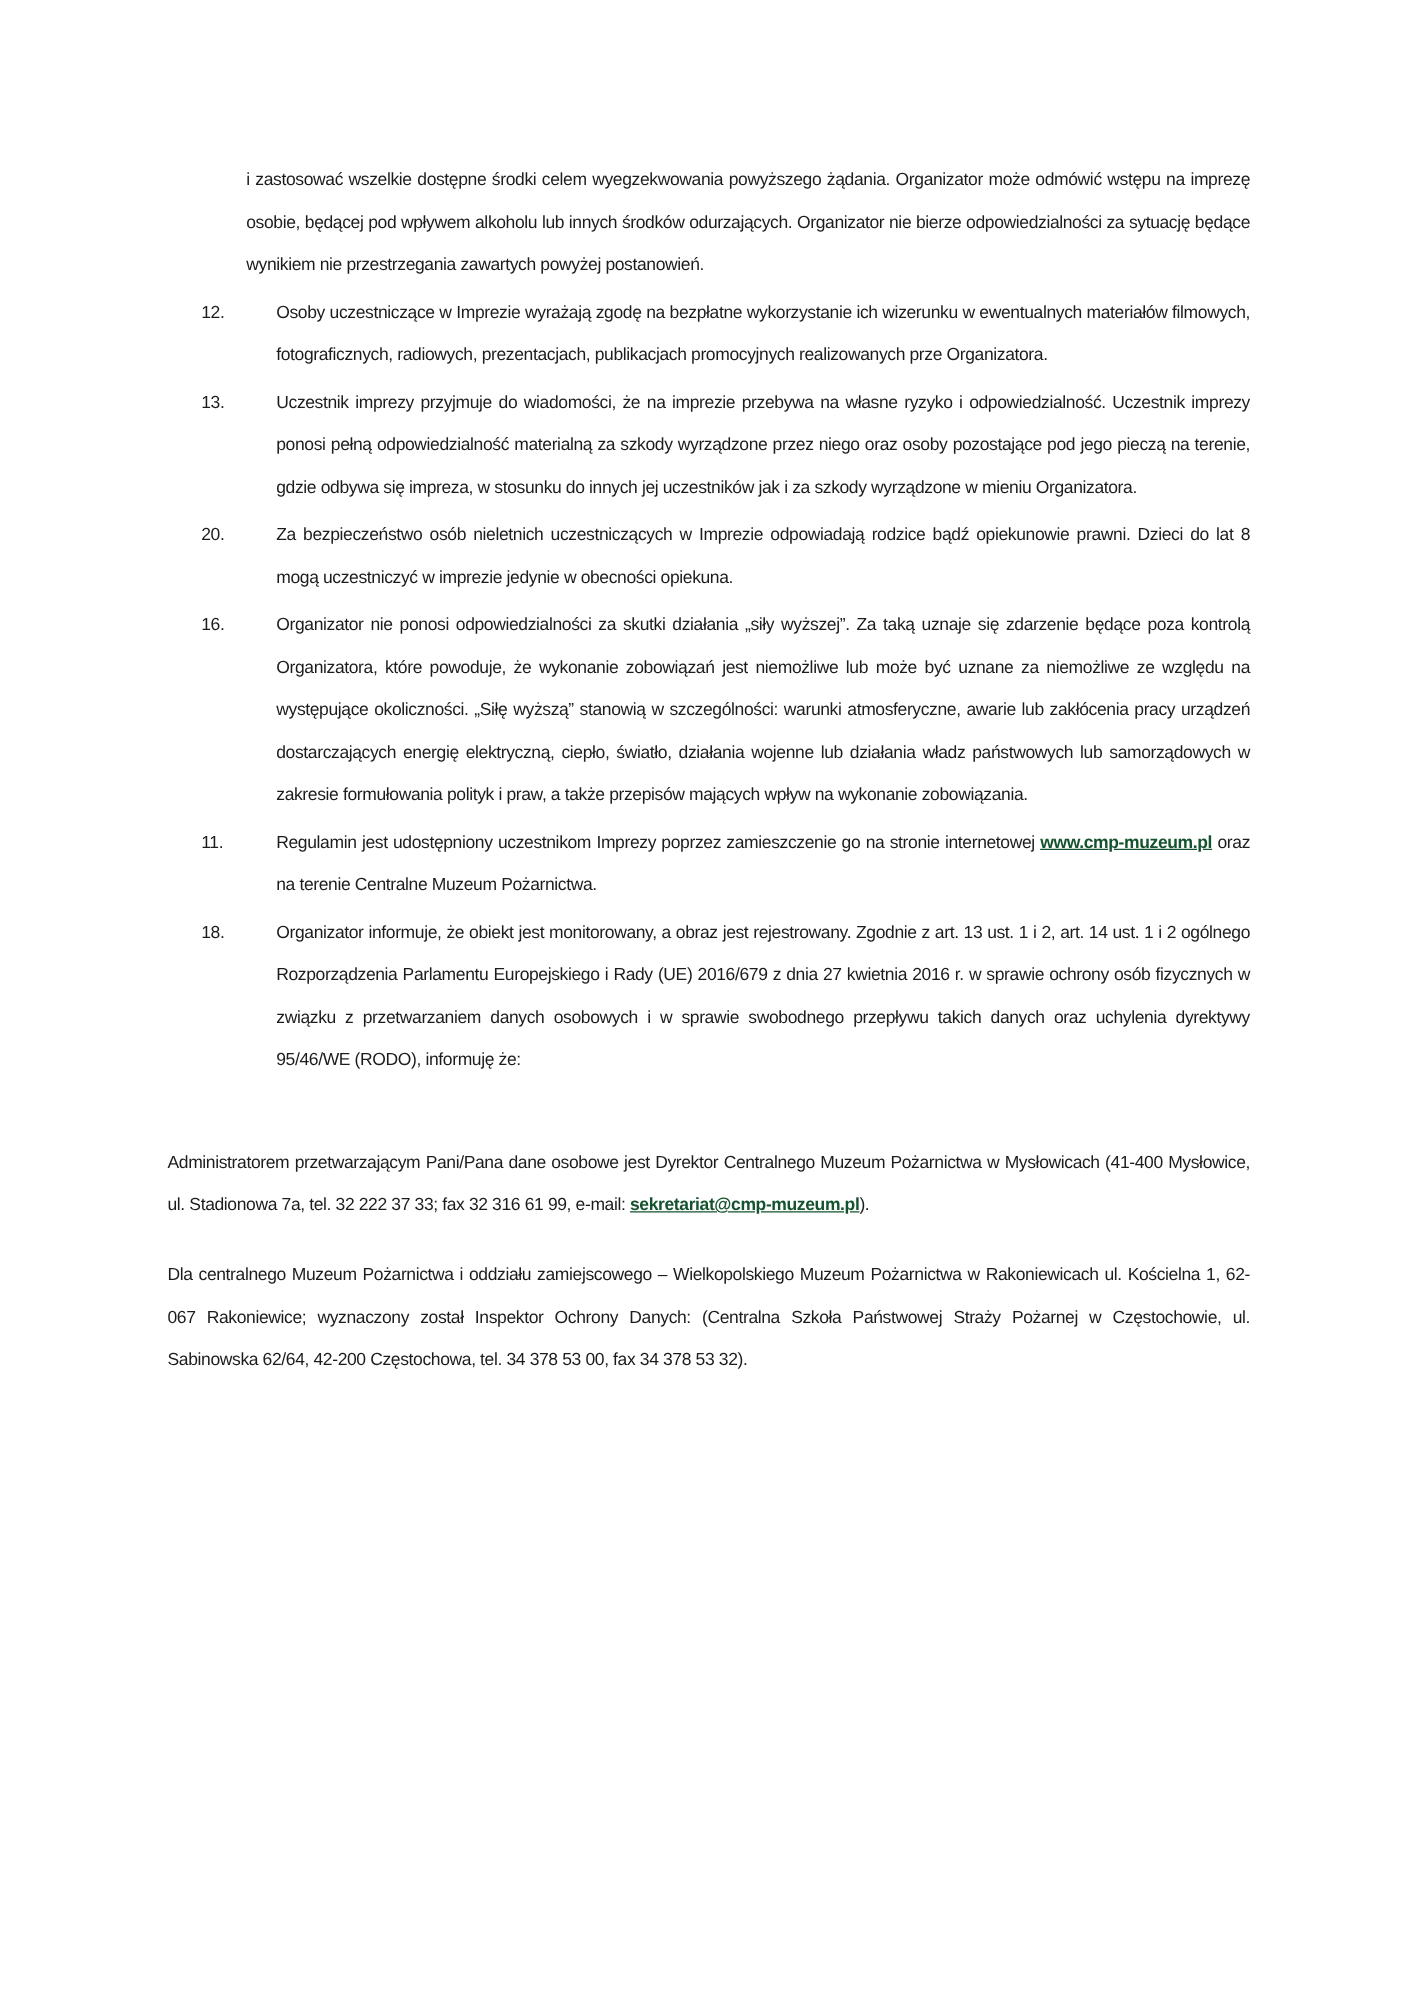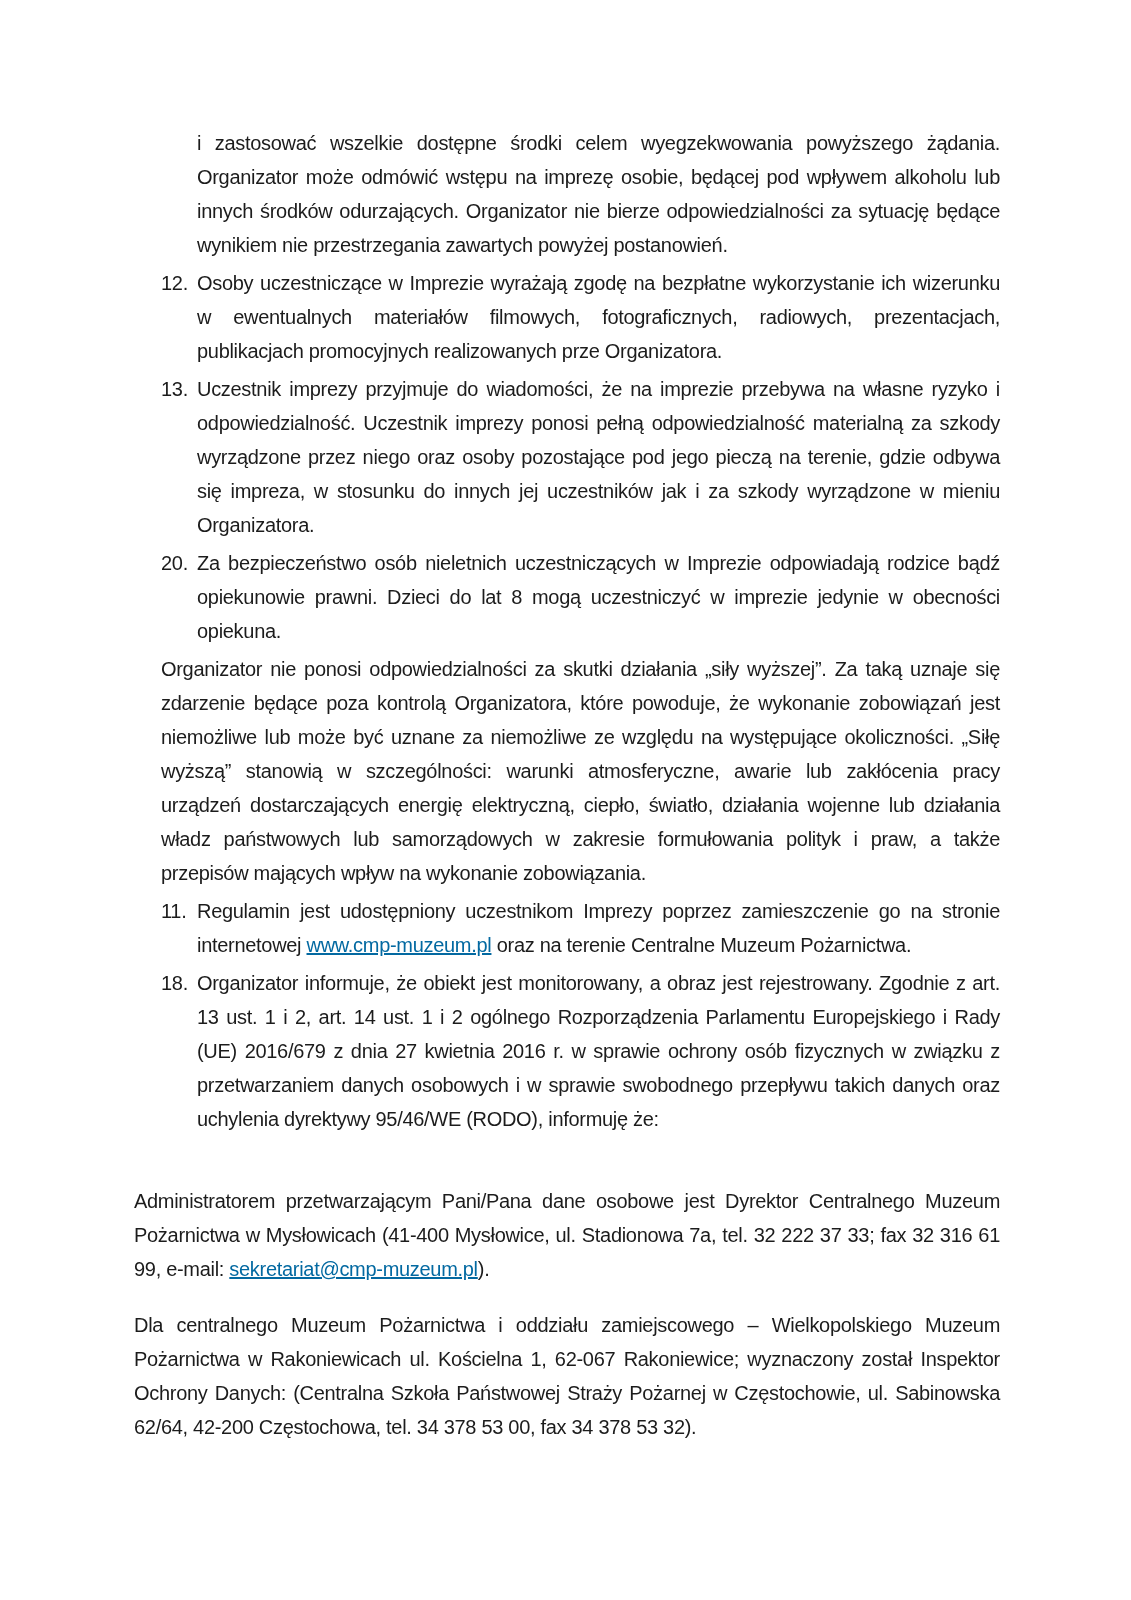--- a/index.html
+++ b/index.html
@@ -15,55 +15,57 @@
     overflow: hidden;
     font-family: "Liberation Sans", sans-serif;
     color: #1c1c1c;
     -webkit-font-smoothing: antialiased;
   }
   .content {
     position: absolute;
     left: 134px;
     top: 126px;
     width: 866px;
-    font-size: 20px;
+    font-size: 14px;
     line-height: 34px;
     letter-spacing: -0.3px;
     text-align: justify;
   }
   .cont-para {
     margin: 0 0 4px 63px;
     text-align: justify;
   }
   .li {
     display: flex;
     margin: 0 0 4px 27px;
+    gap: 24px;
   }
   .num {
     flex: 0 0 36px;
     text-align: left;
   }
   .litext {
     flex: 1 1 auto;
     text-align: justify;
   }
   .bottom-para {
     margin: 0 0 0 0;
     text-align: justify;
   }
   .para-admin {
     margin-top: 48px;
   }
   .para-branch {
     margin-top: 22px;
   }
   a.doclink {
-    color: #0369a1;
+    color: #14532d;
     text-decoration: underline;
     cursor: pointer;
+    font-weight: bold;
   }
 </style>
 </head>
 <body>
 
 <div class="page">
   <div class="content">
 
     <p class="cont-para">i zastosować wszelkie dostępne środki celem wyegzekwowania powyższego żądania. Organizator może odmówić wstępu na imprezę osobie, będącej pod wpływem alkoholu lub innych środków odurzających. Organizator nie bierze odpowiedzialności za sytuację będące wynikiem nie przestrzegania zawartych powyżej postanowień.</p>
 
@@ -77,20 +79,21 @@
       <span class="litext">Uczestnik imprezy przyjmuje do wiadomości, że na imprezie przebywa na własne ryzyko i odpowiedzialność. Uczestnik imprezy ponosi pełną odpowiedzialność materialną za szkody wyrządzone przez niego oraz osoby pozostające pod jego pieczą na terenie, gdzie odbywa się impreza, w stosunku do innych jej uczestników jak i za szkody wyrządzone w mieniu Organizatora.</span>
     </div>
 
 
     <div class="li">
       <span class="num">20.</span>
       <span class="litext">Za bezpieczeństwo osób nieletnich uczestniczących w Imprezie odpowiadają rodzice bądź opiekunowie prawni. Dzieci do lat 8 mogą uczestniczyć w imprezie jedynie w obecności opiekuna.</span>
     </div>
 
     <div class="li">
+      <span class="num">16.</span>
       <span class="litext">Organizator nie ponosi odpowiedzialności za skutki działania „siły wyższej”. Za taką uznaje się zdarzenie będące poza kontrolą Organizatora, które powoduje, że wykonanie zobowiązań jest niemożliwe lub może być uznane za niemożliwe ze względu na występujące okoliczności. „Siłę wyższą” stanowią w szczególności: warunki atmosferyczne, awarie lub zakłócenia pracy urządzeń dostarczających energię elektryczną, ciepło, światło, działania wojenne lub działania władz państwowych lub samorządowych w zakresie formułowania polityk i praw, a także przepisów mających wpływ na wykonanie zobowiązania.</span>
     </div>
 
     <div class="li">
       <span class="num">11.</span>
       <span class="litext"><span>Regulamin jest udostępniony uczestnikom Imprezy poprzez zamieszczenie go na stronie internetowej </span><a href="#" class="doclink">www.cmp-muzeum.pl</a><span> oraz na terenie Centralne Muzeum Pożarnictwa.</span></span>
     </div>
 
     <div class="li">
       <span class="num">18.</span>

